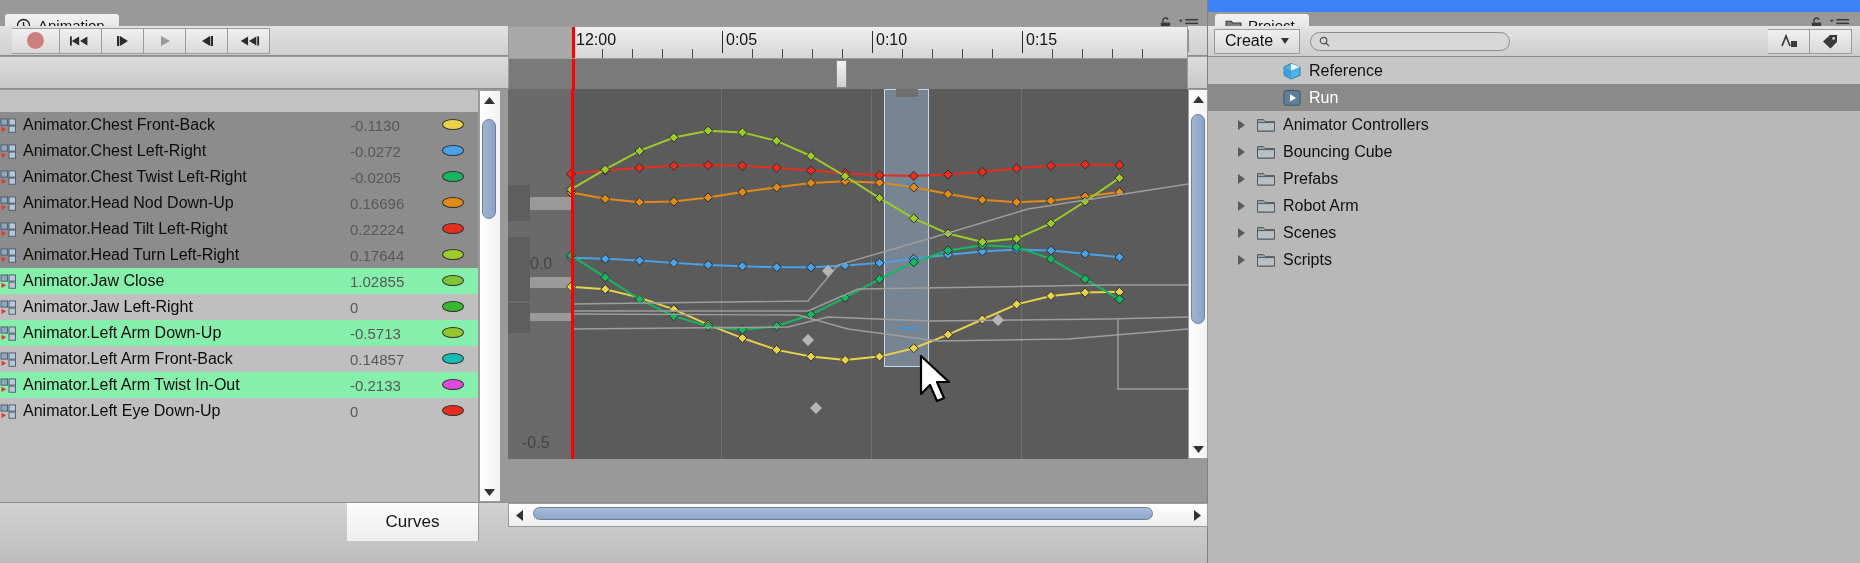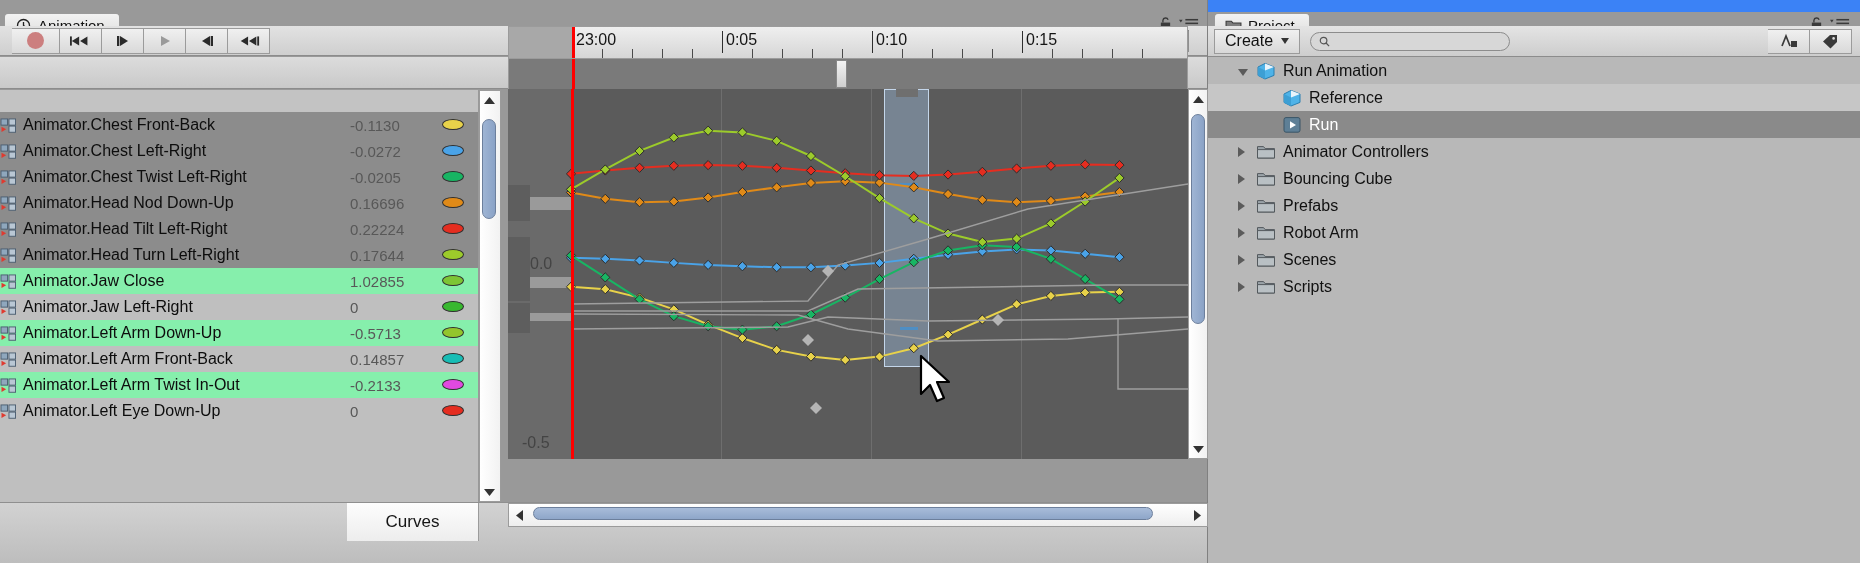--- a/index.html
+++ b/index.html
@@ -357,21 +357,21 @@
           <path d="M5.5 7L0 0h11z" fill="#333"></path>
           </svg>
       </div>
     </div>
 
     <div style="position:absolute;left:508px;top:26px;width:680px;height:33px;
                 background:linear-gradient(#efefef,#d6d6d6);border:1px solid #9b9b9b;overflow:hidden;">
       <div style="position:absolute;left:0;top:0;width:63px;height:100%;background:#a8a8a8;"></div>
       <div id="ruler-ticks" style="position:absolute;left:0;top:0;right:0;bottom:0;">
           <div style="position: absolute; left: 63px; top: 4px; width: 1px; height: 22px; background: rgb(46, 46, 46);"></div>
-          <span style="position: absolute; left: 67px; top: 4px; font-size: 16px; color: rgb(21, 21, 21);">23:00</span>
+          <span style="position: absolute; left: 67px; top: 4px; font-size: 16px; color: rgb(21, 21, 21);">12:00</span>
           <div style="position: absolute; left: 93px; top: 22px; width: 1px; height: 9px; background: rgb(74, 74, 74);"></div>
           <div style="position: absolute; left: 123px; top: 22px; width: 1px; height: 9px; background: rgb(74, 74, 74);"></div>
           <div style="position: absolute; left: 153px; top: 22px; width: 1px; height: 9px; background: rgb(74, 74, 74);"></div>
           <div style="position: absolute; left: 183px; top: 22px; width: 1px; height: 9px; background: rgb(74, 74, 74);"></div>
           <div style="position: absolute; left: 213px; top: 4px; width: 1px; height: 22px; background: rgb(46, 46, 46);"></div>
           <span style="position: absolute; left: 217px; top: 4px; font-size: 16px; color: rgb(21, 21, 21);">0:05</span>
           <div style="position: absolute; left: 243px; top: 22px; width: 1px; height: 9px; background: rgb(74, 74, 74);"></div>
           <div style="position: absolute; left: 273px; top: 22px; width: 1px; height: 9px; background: rgb(74, 74, 74);"></div>
           <div style="position: absolute; left: 303px; top: 22px; width: 1px; height: 9px; background: rgb(74, 74, 74);"></div>
           <div style="position: absolute; left: 333px; top: 22px; width: 1px; height: 9px; background: rgb(74, 74, 74);"></div>
@@ -652,32 +652,20 @@
       <div class="tbtn" style="width:40px;height:25px;">
         <svg width="19" height="17" viewBox="0 0 19 17">
           <path d="M2 8.5L9 2h7v7l-6.5 6.5z" fill="#3a3a3a"></path>
           <circle cx="12.6" cy="5.4" r="1.3" fill="#e0e0e0"></circle>
         </svg>
       </div>
       <div style="width:8px;"></div>
     </div>
 
     <div id="project-tree" style="position:absolute;left:0;top:57px;width:652px;height:506px;background:#b8b8b8;">
-        <div class="trow">
-          <span style="display: inline-block; width: 26px;"></span>
-          <span style="display: inline-block; width: 18px;"><span class="tri down" style="display:inline-block;"></span></span>
-          <span style="display: inline-flex; margin-right: 7px;">
-            <svg width="20" height="18" viewBox="0 0 20 18">
-              <path d="M2 5l7-3.6L18 5v8.4L9 17 2 13.4z" fill="#4fb3e8" stroke="#2b7fb0" stroke-width="1"></path>
-              <path d="M9 1.4L18 5 9 8.6z" fill="#e9f4fb"></path>
-              <path d="M9 8.6V17l-7-3.6V5z" fill="#3d9fd4"></path>
-            </svg>
-          </span>
-          <span>Run Animation</span>
-        </div>
         <div class="trow lite">
           <span style="display: inline-block; width: 52px;"></span>
           <span style="display: inline-block; width: 18px;"></span>
           <span style="display: inline-flex; margin-right: 7px;">
             <svg width="20" height="18" viewBox="0 0 20 18">
               <path d="M2 5l7-3.6L18 5v8.4L9 17 2 13.4z" fill="#4fb3e8" stroke="#2b7fb0" stroke-width="1"></path>
               <path d="M9 1.4L18 5 9 8.6z" fill="#e9f4fb"></path>
               <path d="M9 8.6V17l-7-3.6V5z" fill="#3d9fd4"></path>
             </svg>
           </span>

